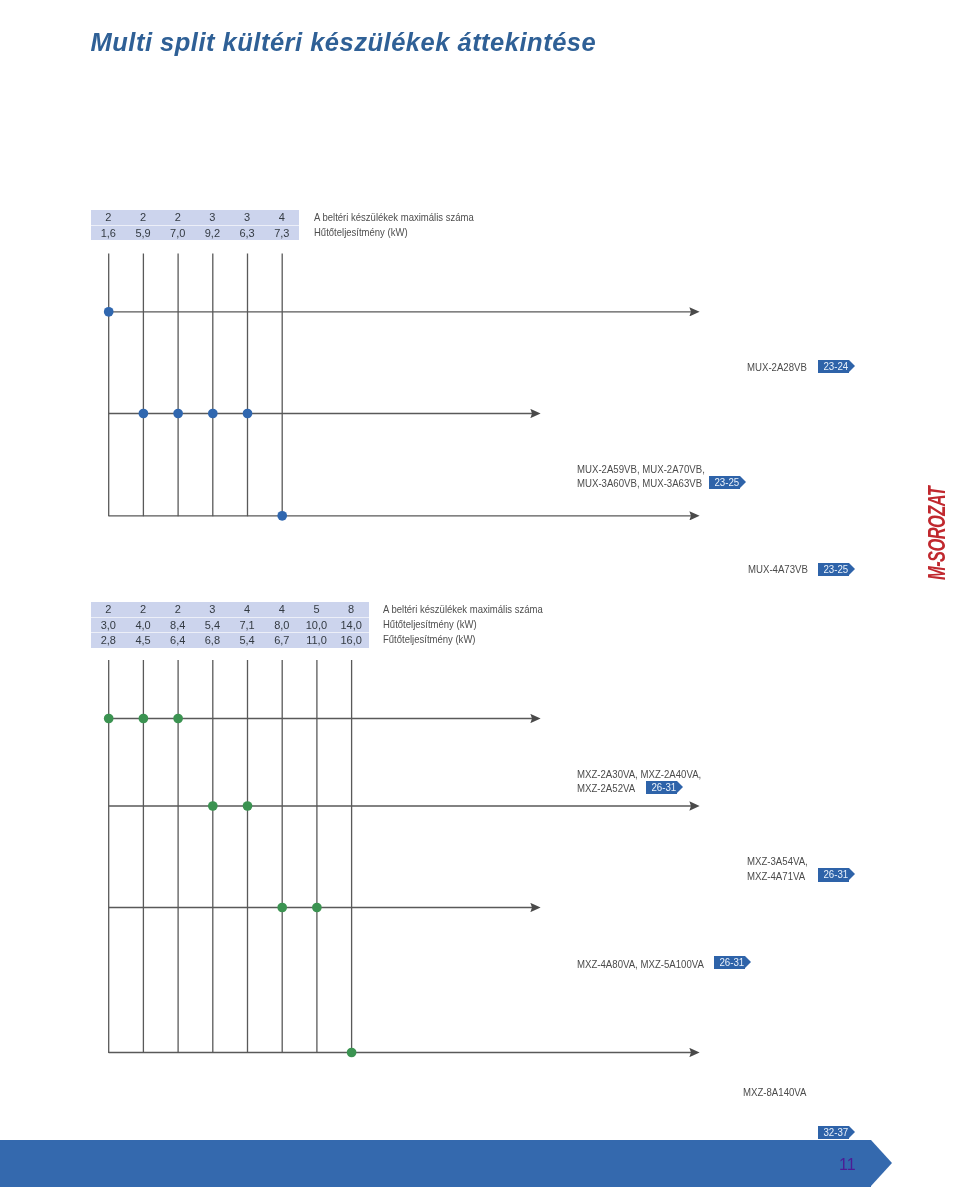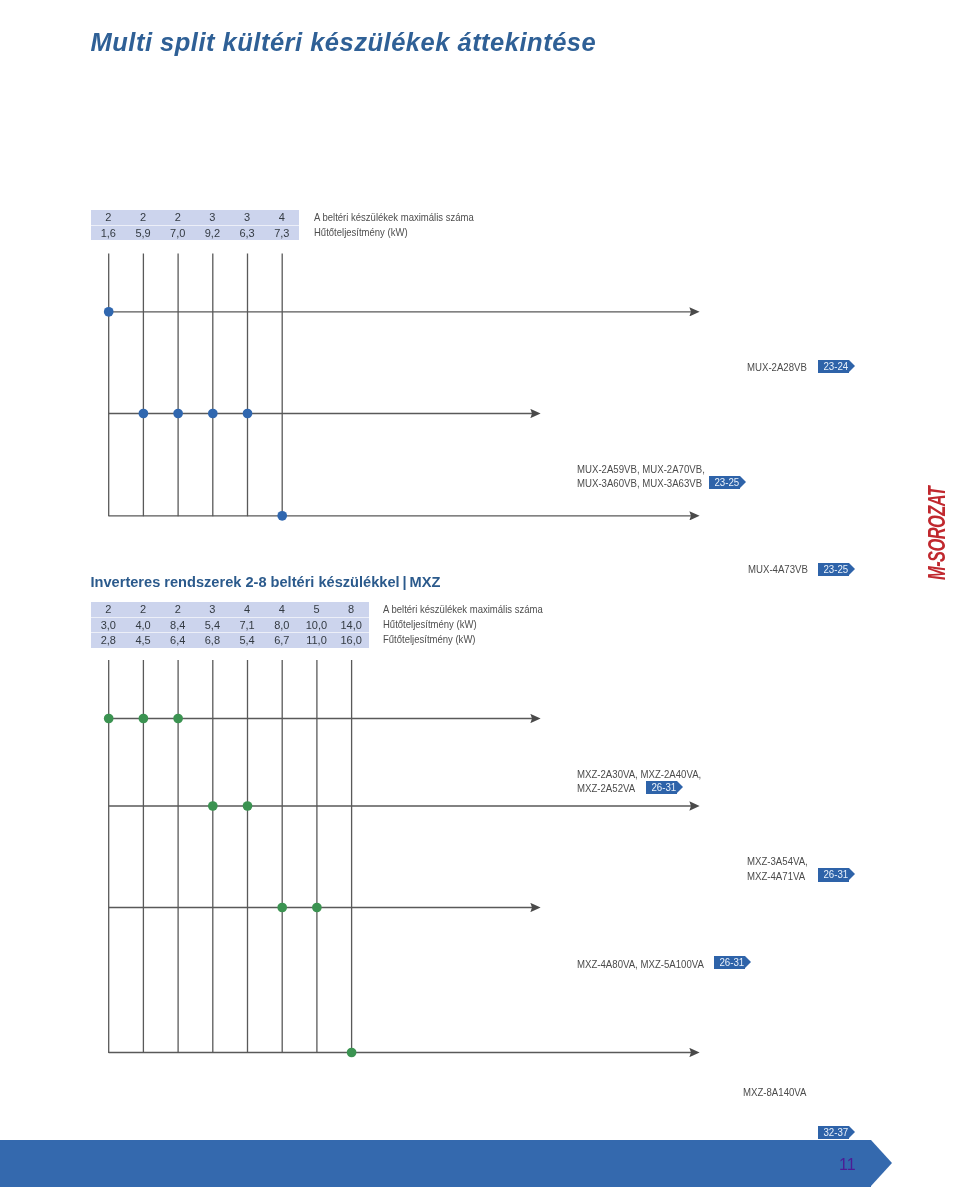--- a/index.html
+++ b/index.html
@@ -69,21 +69,20 @@
       <td>6,3</td>
       <td>7,3</td>
     </tr>
   </tbody>
     </table>
   <div class="rowlabels" style="left:314px;top:210px;">
     <div>A beltéri készülékek maximális száma</div>
     <div>Hűtőteljesítmény (kW)</div>
   </div>
 
-  <div class="section-title" style="left:90.5px;top:574px;">Inverteres rendszerek 2-8 beltéri készülékkel | MXZ</div>
 
   <table class="spec" style="left:91px;top:602px;">
     <tbody>
         <tr class="r0">
       <td>2</td>
       <td>2</td>
       <td>2</td>
       <td>3</td>
       <td>4</td>
       <td>4</td>

